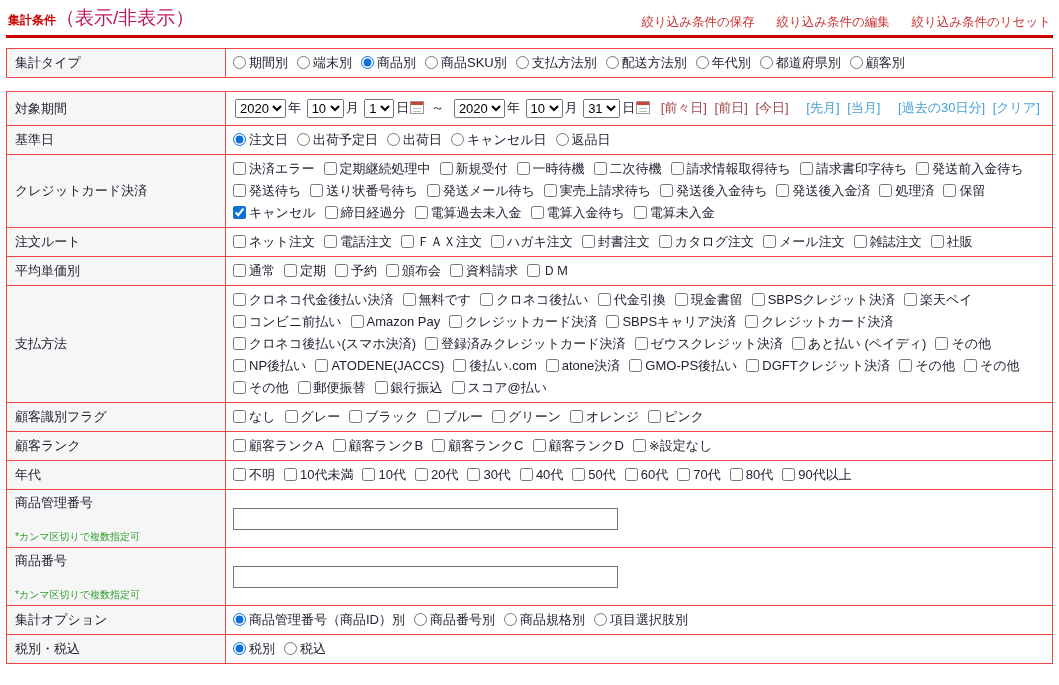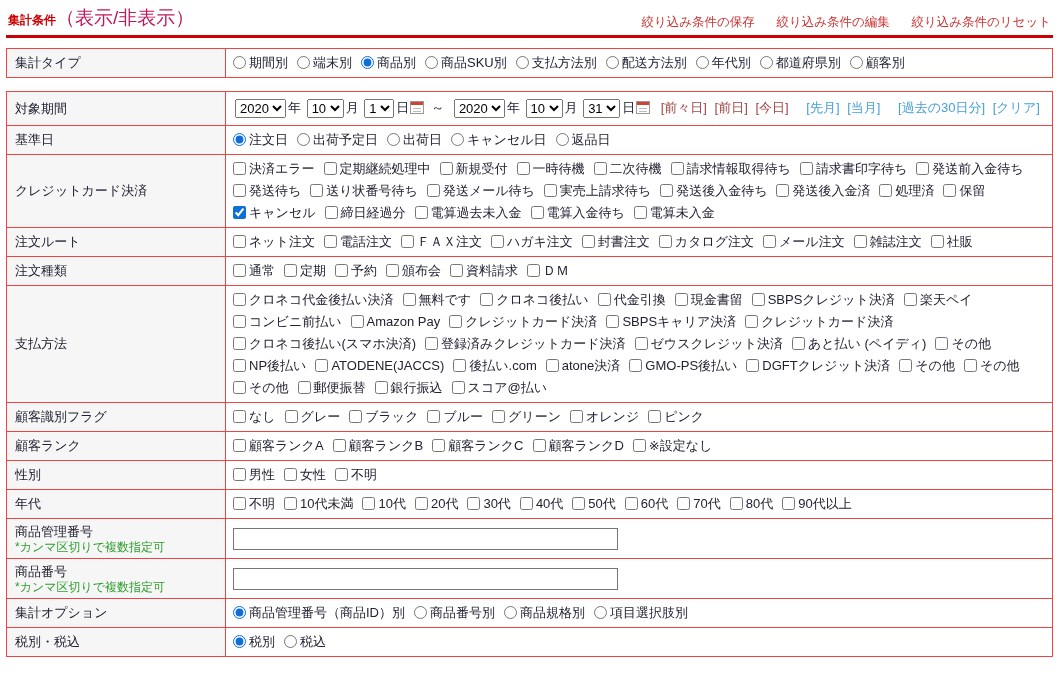--- a/index.html
+++ b/index.html
@@ -25,21 +25,21 @@
   table.cond th, table.cond td { border:1px solid #ef4444; }
   table.cond th {
     background:#f6f6f6; width:219px; text-align:left; font-weight:normal;
     padding:4px 8px; vertical-align:middle; font-size:13px; color:#222233;
   }
   table.cond td { padding:3px 7px; background:#fff; vertical-align:middle; line-height:22px; }
 
   .opt { margin-right:9px; white-space:nowrap; display:inline-block; line-height:22px; cursor:pointer; }
   .opt input { vertical-align:-2px; margin:0 3px 0 0; accent-color:#0d6fd8; cursor:pointer; }
 
-  .note { color:#2e9e2e; font-size:12px; margin-top:0; line-height:13px; }
+  .note { color:#2e9e2e; font-size:10px; margin-top:18px; line-height:13px; }
 
   select { font-size:13px; margin:4px 2px; vertical-align:middle; }
   .txt { width:385px; height:22px; border:1px solid #767676; font-size:13px; padding:1px 4px; margin:2px 0; }
 
   .cal {
     display:inline-block; width:14px; height:13px; border:1px solid #999; background:#fff;
     position:relative; vertical-align:-2px; margin:0 3px 0 1px; cursor:pointer;
   }
   .cal::before { content:""; position:absolute; top:0; left:0; right:0; height:3px; background:#cc4433; }
   .cal::after {
@@ -109,44 +109,40 @@
       <th>クレジットカード決済</th>
       <td><label class="opt"><input type="checkbox" name="excluded-status" style=""><span>決済エラー</span></label><label class="opt"><input type="checkbox" name="excluded-status" style=""><span>定期継続処理中</span></label><label class="opt"><input type="checkbox" name="excluded-status" style=""><span>新規受付</span></label><label class="opt"><input type="checkbox" name="excluded-status" style=""><span>一時待機</span></label><label class="opt"><input type="checkbox" name="excluded-status" style=""><span>二次待機</span></label><label class="opt"><input type="checkbox" name="excluded-status" style=""><span>請求情報取得待ち</span></label><label class="opt"><input type="checkbox" name="excluded-status" style=""><span>請求書印字待ち</span></label><label class="opt"><input type="checkbox" name="excluded-status" style=""><span>発送前入金待ち</span></label><label class="opt"><input type="checkbox" name="excluded-status" style=""><span>発送待ち</span></label><label class="opt"><input type="checkbox" name="excluded-status" style=""><span>送り状番号待ち</span></label><label class="opt"><input type="checkbox" name="excluded-status" style=""><span>発送メール待ち</span></label><label class="opt"><input type="checkbox" name="excluded-status" style=""><span>実売上請求待ち</span></label><label class="opt"><input type="checkbox" name="excluded-status" style=""><span>発送後入金待ち</span></label><label class="opt"><input type="checkbox" name="excluded-status" style=""><span>発送後入金済</span></label><label class="opt"><input type="checkbox" name="excluded-status" style=""><span>処理済</span></label><label class="opt"><input type="checkbox" name="excluded-status" style=""><span>保留</span></label><label class="opt"><input type="checkbox" name="excluded-status" checked="" style=""><span>キャンセル</span></label><label class="opt"><input type="checkbox" name="excluded-status" style=""><span>締日経過分</span></label><label class="opt"><input type="checkbox" name="excluded-status" style=""><span>電算過去未入金</span></label><label class="opt"><input type="checkbox" name="excluded-status" style=""><span>電算入金待ち</span></label><label class="opt"><input type="checkbox" name="excluded-status" style=""><span>電算未入金</span></label></td>
     </tr>
 
     <tr>
       <th>注文ルート</th>
       <td><label class="opt"><input type="checkbox" name="order-route" style=""><span>ネット注文</span></label><label class="opt"><input type="checkbox" name="order-route" style=""><span>電話注文</span></label><label class="opt"><input type="checkbox" name="order-route" style=""><span>ＦＡＸ注文</span></label><label class="opt"><input type="checkbox" name="order-route" style=""><span>ハガキ注文</span></label><label class="opt"><input type="checkbox" name="order-route" style=""><span>封書注文</span></label><label class="opt"><input type="checkbox" name="order-route" style=""><span>カタログ注文</span></label><label class="opt"><input type="checkbox" name="order-route" style=""><span>メール注文</span></label><label class="opt"><input type="checkbox" name="order-route" style=""><span>雑誌注文</span></label><label class="opt"><input type="checkbox" name="order-route" style=""><span>社販</span></label></td>
     </tr>
 
     <tr>
-      <th>注文種類</th>
+      <th>平均単価別</th>
       <td><label class="opt"><input type="checkbox" name="order-type" style=""><span>通常</span></label><label class="opt"><input type="checkbox" name="order-type" style=""><span>定期</span></label><label class="opt"><input type="checkbox" name="order-type" style=""><span>予約</span></label><label class="opt"><input type="checkbox" name="order-type" style=""><span>頒布会</span></label><label class="opt"><input type="checkbox" name="order-type" style=""><span>資料請求</span></label><label class="opt"><input type="checkbox" name="order-type" style=""><span>ＤＭ</span></label></td>
     </tr>
 
 
     <tr>
       <th>支払方法</th>
       <td><label class="opt"><input type="checkbox" name="payment-method" style=""><span>クロネコ代金後払い決済</span></label><label class="opt"><input type="checkbox" name="payment-method" style=""><span>無料です</span></label><label class="opt"><input type="checkbox" name="payment-method" style=""><span>クロネコ後払い</span></label><label class="opt"><input type="checkbox" name="payment-method" style=""><span>代金引換</span></label><label class="opt"><input type="checkbox" name="payment-method" style=""><span>現金書留</span></label><label class="opt"><input type="checkbox" name="payment-method" style=""><span>SBPSクレジット決済</span></label><label class="opt"><input type="checkbox" name="payment-method" style=""><span>楽天ペイ</span></label><label class="opt"><input type="checkbox" name="payment-method" style=""><span>コンビニ前払い</span></label><label class="opt"><input type="checkbox" name="payment-method" style=""><span>Amazon Pay</span></label><label class="opt"><input type="checkbox" name="payment-method" style=""><span>クレジットカード決済</span></label><label class="opt"><input type="checkbox" name="payment-method" style=""><span>SBPSキャリア決済</span></label><label class="opt"><input type="checkbox" name="payment-method" style=""><span>クレジットカード決済</span></label><label class="opt"><input type="checkbox" name="payment-method" style=""><span>クロネコ後払い(スマホ決済)</span></label><label class="opt"><input type="checkbox" name="payment-method" style=""><span>登録済みクレジットカード決済</span></label><label class="opt"><input type="checkbox" name="payment-method" style=""><span>ゼウスクレジット決済</span></label><label class="opt"><input type="checkbox" name="payment-method" style=""><span>あと払い (ペイディ)</span></label><label class="opt"><input type="checkbox" name="payment-method" style=""><span>その他</span></label><label class="opt"><input type="checkbox" name="payment-method" style=""><span>NP後払い</span></label><label class="opt"><input type="checkbox" name="payment-method" style=""><span>ATODENE(JACCS)</span></label><label class="opt"><input type="checkbox" name="payment-method" style=""><span>後払い.com</span></label><label class="opt"><input type="checkbox" name="payment-method" style=""><span>atone決済</span></label><label class="opt"><input type="checkbox" name="payment-method" style=""><span>GMO-PS後払い</span></label><label class="opt"><input type="checkbox" name="payment-method" style=""><span>DGFTクレジット決済</span></label><label class="opt"><input type="checkbox" name="payment-method" style=""><span>その他</span></label><label class="opt"><input type="checkbox" name="payment-method" style=""><span>その他</span></label><label class="opt"><input type="checkbox" name="payment-method" style=""><span>その他</span></label><label class="opt"><input type="checkbox" name="payment-method" style=""><span>郵便振替</span></label><label class="opt"><input type="checkbox" name="payment-method" style=""><span>銀行振込</span></label><label class="opt"><input type="checkbox" name="payment-method" style=""><span>スコア@払い</span></label></td>
     </tr>
 
     <tr>
       <th>顧客識別フラグ</th>
       <td><label class="opt"><input type="checkbox" name="customer-flag" style=""><span>なし</span></label><label class="opt"><input type="checkbox" name="customer-flag" style=""><span>グレー</span></label><label class="opt"><input type="checkbox" name="customer-flag" style=""><span>ブラック</span></label><label class="opt"><input type="checkbox" name="customer-flag" style=""><span>ブルー</span></label><label class="opt"><input type="checkbox" name="customer-flag" style=""><span>グリーン</span></label><label class="opt"><input type="checkbox" name="customer-flag" style=""><span>オレンジ</span></label><label class="opt"><input type="checkbox" name="customer-flag" style=""><span>ピンク</span></label></td>
     </tr>
 
     <tr>
       <th>顧客ランク</th>
       <td><label class="opt"><input type="checkbox" name="customer-rank" style=""><span>顧客ランクA</span></label><label class="opt"><input type="checkbox" name="customer-rank" style=""><span>顧客ランクB</span></label><label class="opt"><input type="checkbox" name="customer-rank" style=""><span>顧客ランクC</span></label><label class="opt"><input type="checkbox" name="customer-rank" style=""><span>顧客ランクD</span></label><label class="opt"><input type="checkbox" name="customer-rank" style=""><span>※設定なし</span></label></td>
     </tr>
 
-    <tr>
-      <th>性別</th>
-      <td><label class="opt"><input type="checkbox" name="gender" style=""><span>男性</span></label><label class="opt"><input type="checkbox" name="gender" style=""><span>女性</span></label><label class="opt"><input type="checkbox" name="gender" style=""><span>不明</span></label></td>
-    </tr>
 
     <tr>
       <th>年代</th>
       <td><label class="opt"><input type="checkbox" name="age" style=""><span>不明</span></label><label class="opt"><input type="checkbox" name="age" style=""><span>10代未満</span></label><label class="opt"><input type="checkbox" name="age" style=""><span>10代</span></label><label class="opt"><input type="checkbox" name="age" style=""><span>20代</span></label><label class="opt"><input type="checkbox" name="age" style=""><span>30代</span></label><label class="opt"><input type="checkbox" name="age" style=""><span>40代</span></label><label class="opt"><input type="checkbox" name="age" style=""><span>50代</span></label><label class="opt"><input type="checkbox" name="age" style=""><span>60代</span></label><label class="opt"><input type="checkbox" name="age" style=""><span>70代</span></label><label class="opt"><input type="checkbox" name="age" style=""><span>80代</span></label><label class="opt"><input type="checkbox" name="age" style=""><span>90代以上</span></label></td>
     </tr>
 
     <tr>
       <th>
         <span>商品管理番号</span>
         <div class="note">*カンマ区切りで複数指定可</div>

